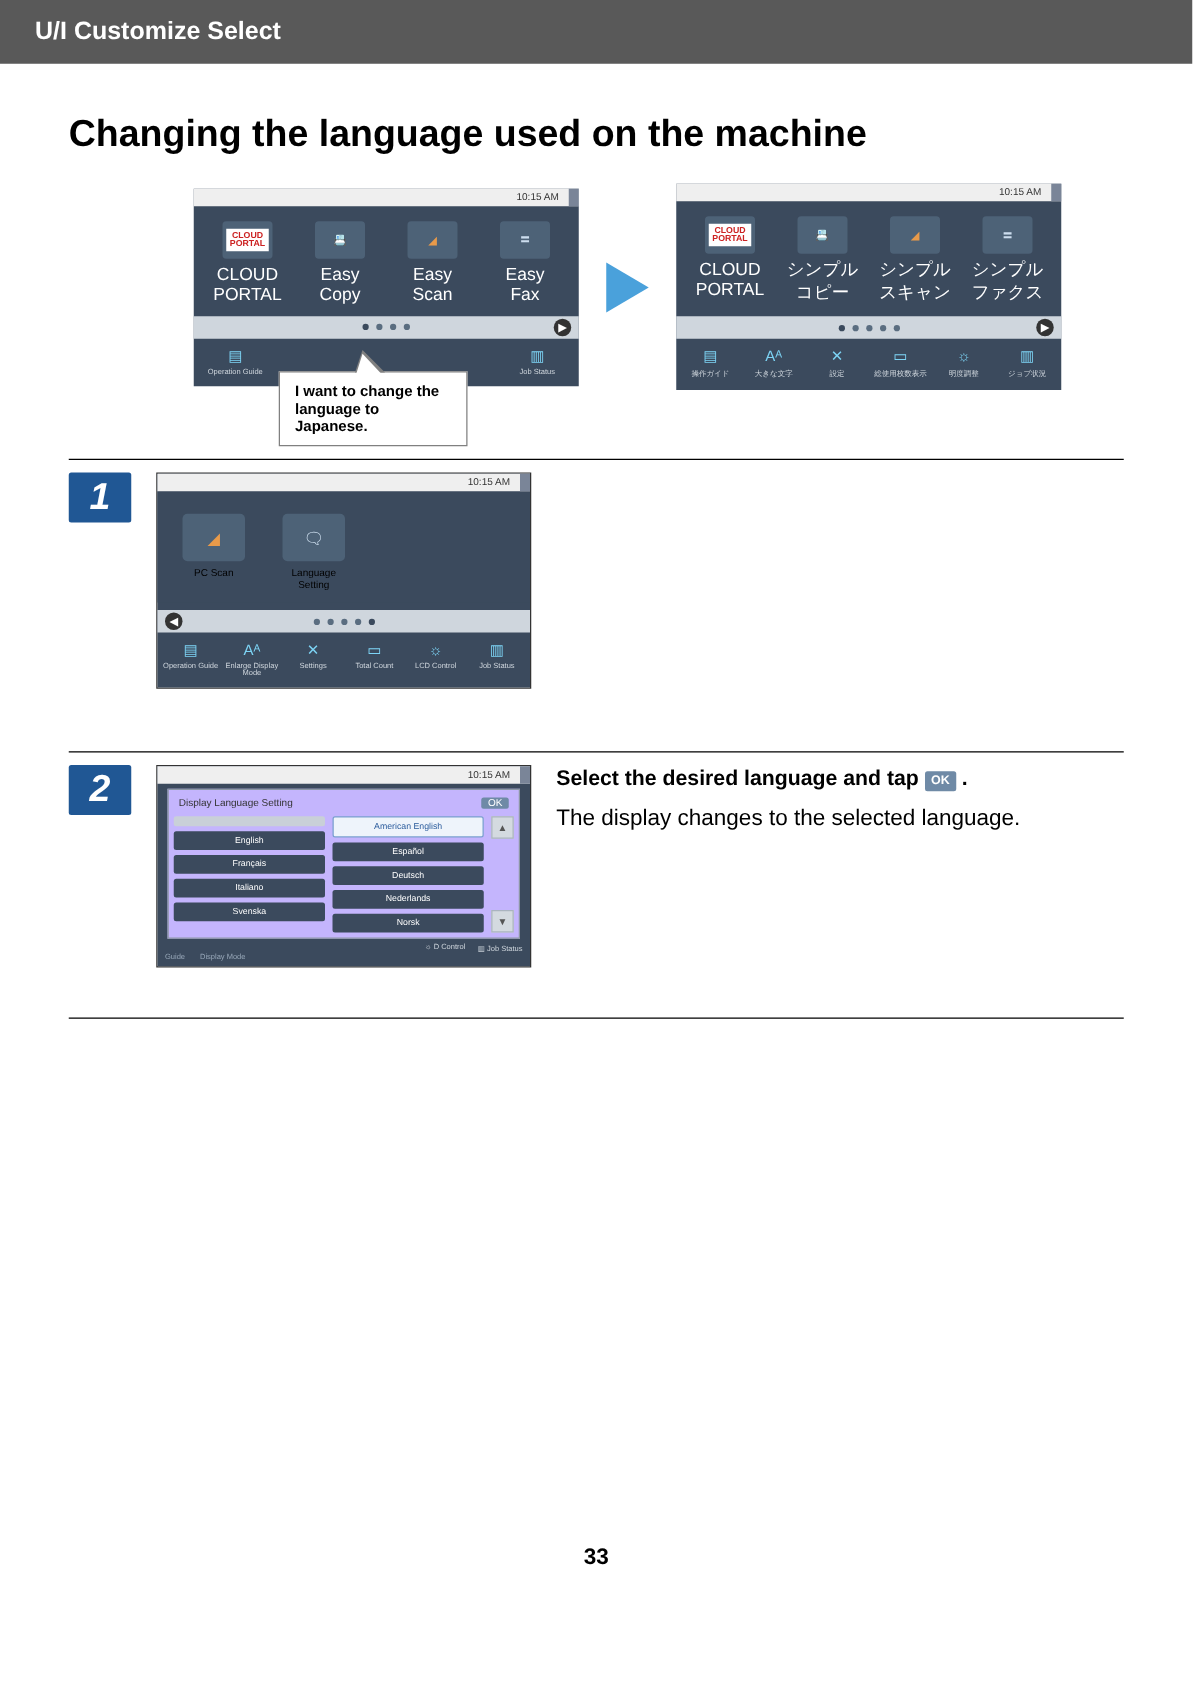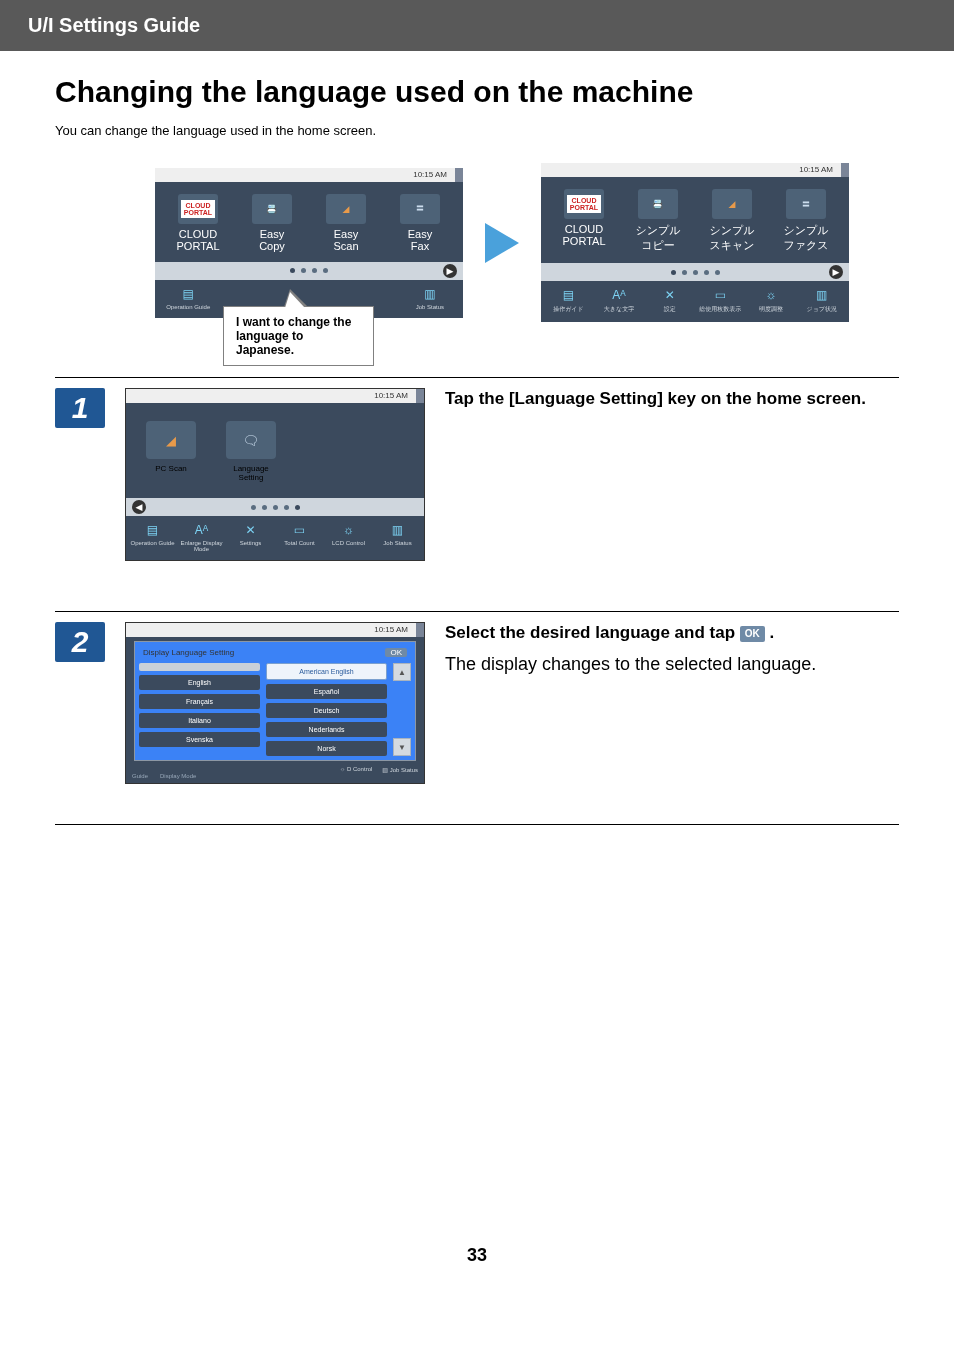--- a/index.html
+++ b/index.html
@@ -1,29 +1,29 @@
 <!DOCTYPE html>
 <html><head>
 <meta charset="utf-8">
 <style>
   * { box-sizing: border-box; margin: 0; padding: 0; }
   body { font-family: Arial, Helvetica, sans-serif; color: #000; font-size: 13px; width: 954px; margin: 0 auto; background: #fff; }
   .header-band { background: #595959; color: #fff; padding: 14px 28px; font-size: 20px; font-weight: bold; }
-  .page-body { padding: 10px 55px 0 55px; }
+  .page-body { padding: 26px 55px 0 55px; }
   h1 { font-size: 30px; font-weight: bold; margin: 14px 0 12px 0; }
   .intro p { line-height: 1.55; }
   .link { color: #3a6fd8; }
   .beforeafter { display: flex; align-items: center; gap: 22px; margin: 22px 0 28px 100px; }
   .screen { width: 308px; background: #3b4a5d; color: #fff; position: relative; font-size: 9px; }
   .scr-top { height: 14px; background: #efefef; color: #333; font-size: 8px; text-align: right; padding: 2px 16px 0 0; position: relative; }
   .scr-top-tab { position: absolute; right: 0; top: 0; width: 8px; height: 100%; background: #7a8598; }
   .tiles { display: flex; justify-content: space-around; padding: 12px 6px 4px 6px; }
   .tile { width: 66px; text-align: center; }
   .tile-ic { width: 40px; height: 30px; margin: 0 auto 4px auto; background: #4d6277; border-radius: 3px; display: flex; align-items: center; justify-content: center; }
-  .tile-lbl { font-size: 11px; white-space: pre-line; text-align: center; }
+  .tile-lbl { font-size: 14px; white-space: pre-line; text-align: center; }
   .dots-row { background: #cfd6dd; height: 18px; display: flex; align-items: center; justify-content: center; gap: 6px; position: relative; margin-top: 6px; }
   .dot { width: 5px; height: 5px; border-radius: 50%; background: #5a6d80; }
   .dot.active { background: #3b4a5d; }
   .arrow-circle { position: absolute; width: 14px; height: 14px; border-radius: 50%; background: #333; color: #fff; font-size: 9px; display: flex; align-items: center; justify-content: center; }
   .arrow-circle.r { right: 6px; } .arrow-circle.l { left: 6px; }
   .bottom-bar { display: flex; padding: 6px 4px 8px 4px; gap: 4px; }
   .bb-item { flex: 1; text-align: center; font-size: 6px; color: #cfd6dd; }
   .bb-ic { height: 16px; display: flex; align-items: center; justify-content: center; font-size: 12px; color: #7dd4f5; margin-bottom: 2px; }
   .speech { position: absolute; bottom: -48px; left: 68px; background: #fff; color: #000; font-size: 12px; font-weight: bold; padding: 8px 12px; width: 151px; border: 1px solid #808080; }
   .speech-tail { position: absolute; top: -18px; left: 60px; width: 0; height: 0; border-left: 6px solid transparent; border-right: 18px solid transparent; border-bottom: 18px solid #808080; }
@@ -39,47 +39,46 @@
   .ok-chip { display: inline-block; background: #6f8aa6; color: #fff; font-size: 10px; padding: 1px 5px; border-radius: 2px; vertical-align: 1px; }
   .step-body { font-size: 18px; line-height: 1.5; }
   
   .s1-mid { padding: 18px 0 10px 14px; display: flex; gap: 18px; background: #3b4a5d; }
   .s1-tile { width: 62px; text-align: center; }
   .s1-ic { width: 50px; height: 38px; background: #4d6277; margin: 0 auto 5px auto; border-radius: 4px; display: flex; align-items: center; justify-content: center; }
   .s1-lbl { font-size: 8px; white-space: pre-line; }
   
   .s2-outer { position: relative; background: #3b4a5d; }
   .s2-top { height: 14px; background: #efefef; color: #333; font-size: 8px; text-align: right; padding: 2px 16px 0 0; position: relative; }
-  .s2-dialog { margin: 4px 8px 8px 8px; background: #3b82f6; border: 1px solid #8c97a4; padding: 4px; font-size: 8px; color: #333; }
+  .s2-dialog { margin: 4px 8px 8px 8px; background: #c4b5fd; border: 1px solid #8c97a4; padding: 4px; font-size: 8px; color: #333; }
   .s2-hdr { display: flex; justify-content: space-between; padding: 2px 4px 6px 4px; }
   .s2-ok { background: #6f8aa6; color: #fff; padding: 0 5px; border-radius: 2px; font-size: 8px; }
   .lang-grid { display: flex; gap: 6px; }
   .lang-col { flex: 1; display: flex; flex-direction: column; gap: 4px; }
   .lang-btn { background: #3b4a5d; color: #fff; text-align: center; padding: 4px 0; font-size: 7px; border-radius: 2px; }
   .lang-btn.sel { background: #eef4fb; color: #2a5b9c; border: 1px solid #7aa0cf; }
   .lang-scrl { width: 18px; display: flex; flex-direction: column; justify-content: space-between; }
   .scrl-btn { background: #d4dae0; border: 1px solid #aab4bf; height: 18px; display: flex; align-items: center; justify-content: center; font-size: 8px; color: #555; }
   .s2-bbar { display: flex; gap: 12px; padding: 4px 6px; font-size: 6px; color: #97a7b8; }
   .s2-right { position: absolute; right: 6px; bottom: 10px; display: flex; gap: 10px; font-size: 6px; color: #cfd6dd; }
   .pagenum { text-align: center; font-size: 18px; font-weight: bold; margin-top: 420px; padding-bottom: 30px; }
   
   .ic-cloud { background: #fff; color: #c22; font-weight: bold; font-size: 7px; padding: 2px 3px; }
 </style>
 </head>
 <body>
 
 <div class="header-band">
-  <span>U/I Settings Guide</span>
+  <span>U/I Customize Select</span>
 </div>
 
 <div class="page-body">
   <h1>Changing the language used on the machine</h1>
 
   <div class="intro">
-    <p>You can change the language used in the home screen.</p>
   </div>
 
   <div class="beforeafter">
 
     <div style="position:relative;">
       <div class="screen">
         <div class="scr-top">
           <span>10:15 AM</span>
           <div class="scr-top-tab"></div>
         </div>
@@ -224,23 +223,20 @@
 Guide</span></div>
           <div class="bb-item"><div class="bb-ic">Aᴬ</div><span>Enlarge
 Display Mode</span></div>
           <div class="bb-item"><div class="bb-ic">✕</div><span>Settings</span></div>
           <div class="bb-item"><div class="bb-ic">▭</div><span>Total Count</span></div>
           <div class="bb-item"><div class="bb-ic">☼</div><span>LCD Control</span></div>
           <div class="bb-item"><div class="bb-ic">▥</div><span>Job Status</span></div>
         </div>
       </div>
     </div>
-    <div class="step-text">
-      <div class="step-title">Tap the [Language Setting] key on the home screen.</div>
-    </div>
   </div>
 
   <hr class="step-hr">
   <div class="step-row">
     <div class="step-num">2</div>
     <div class="step-shot">
       <div class="s2-outer">
         <div class="s2-top">
           <span>10:15 AM</span>
           <div class="scr-top-tab"></div>

